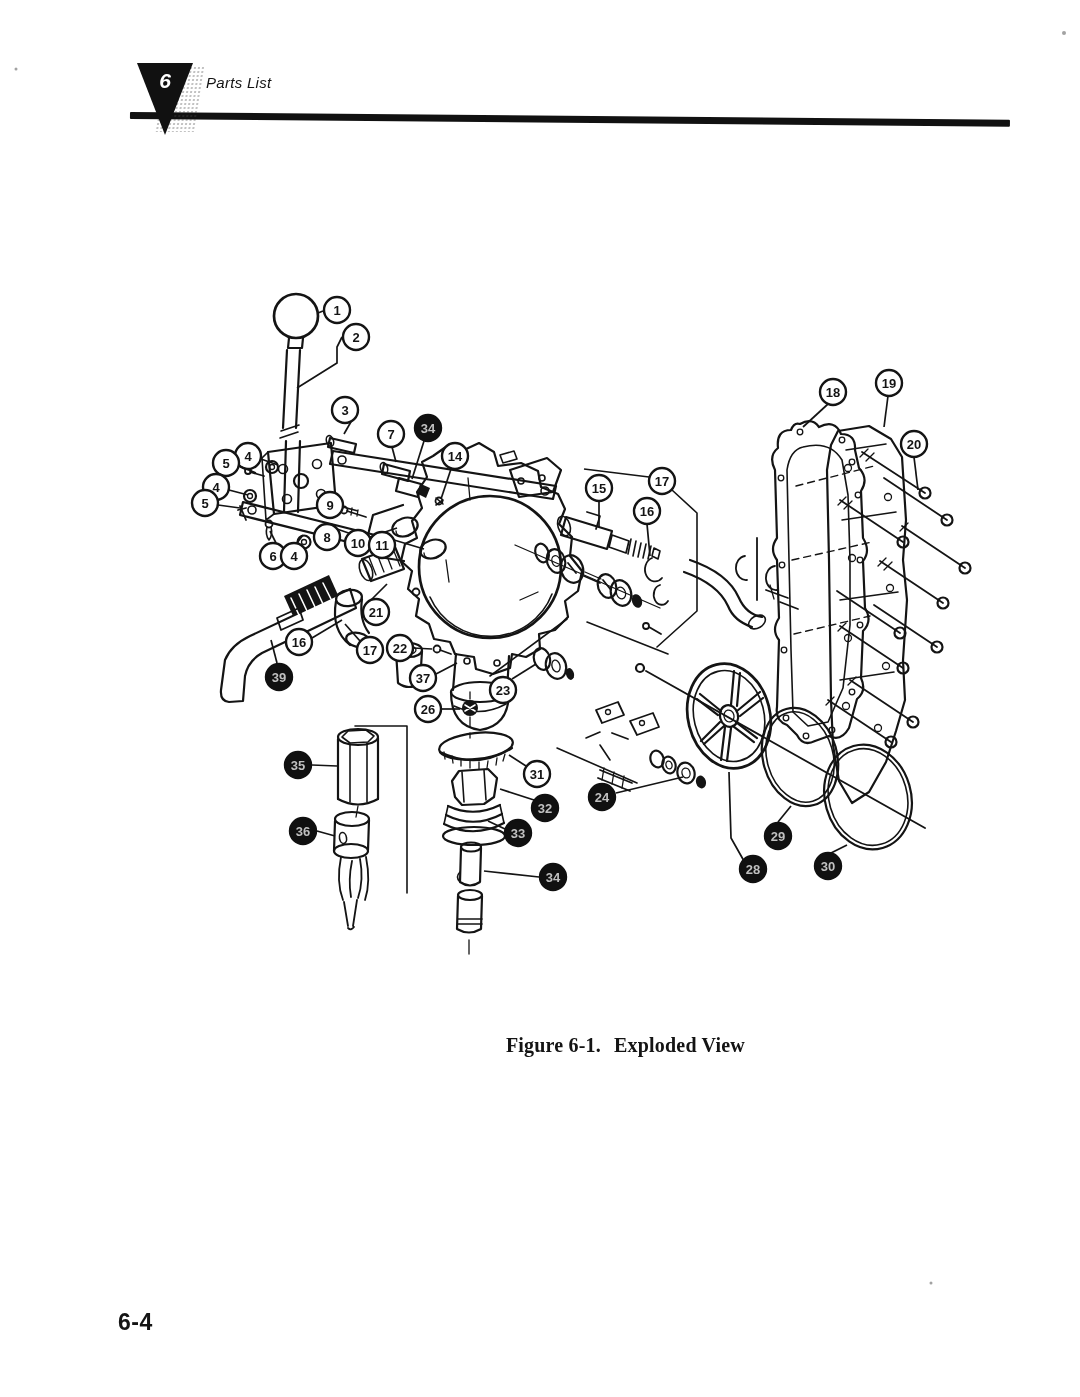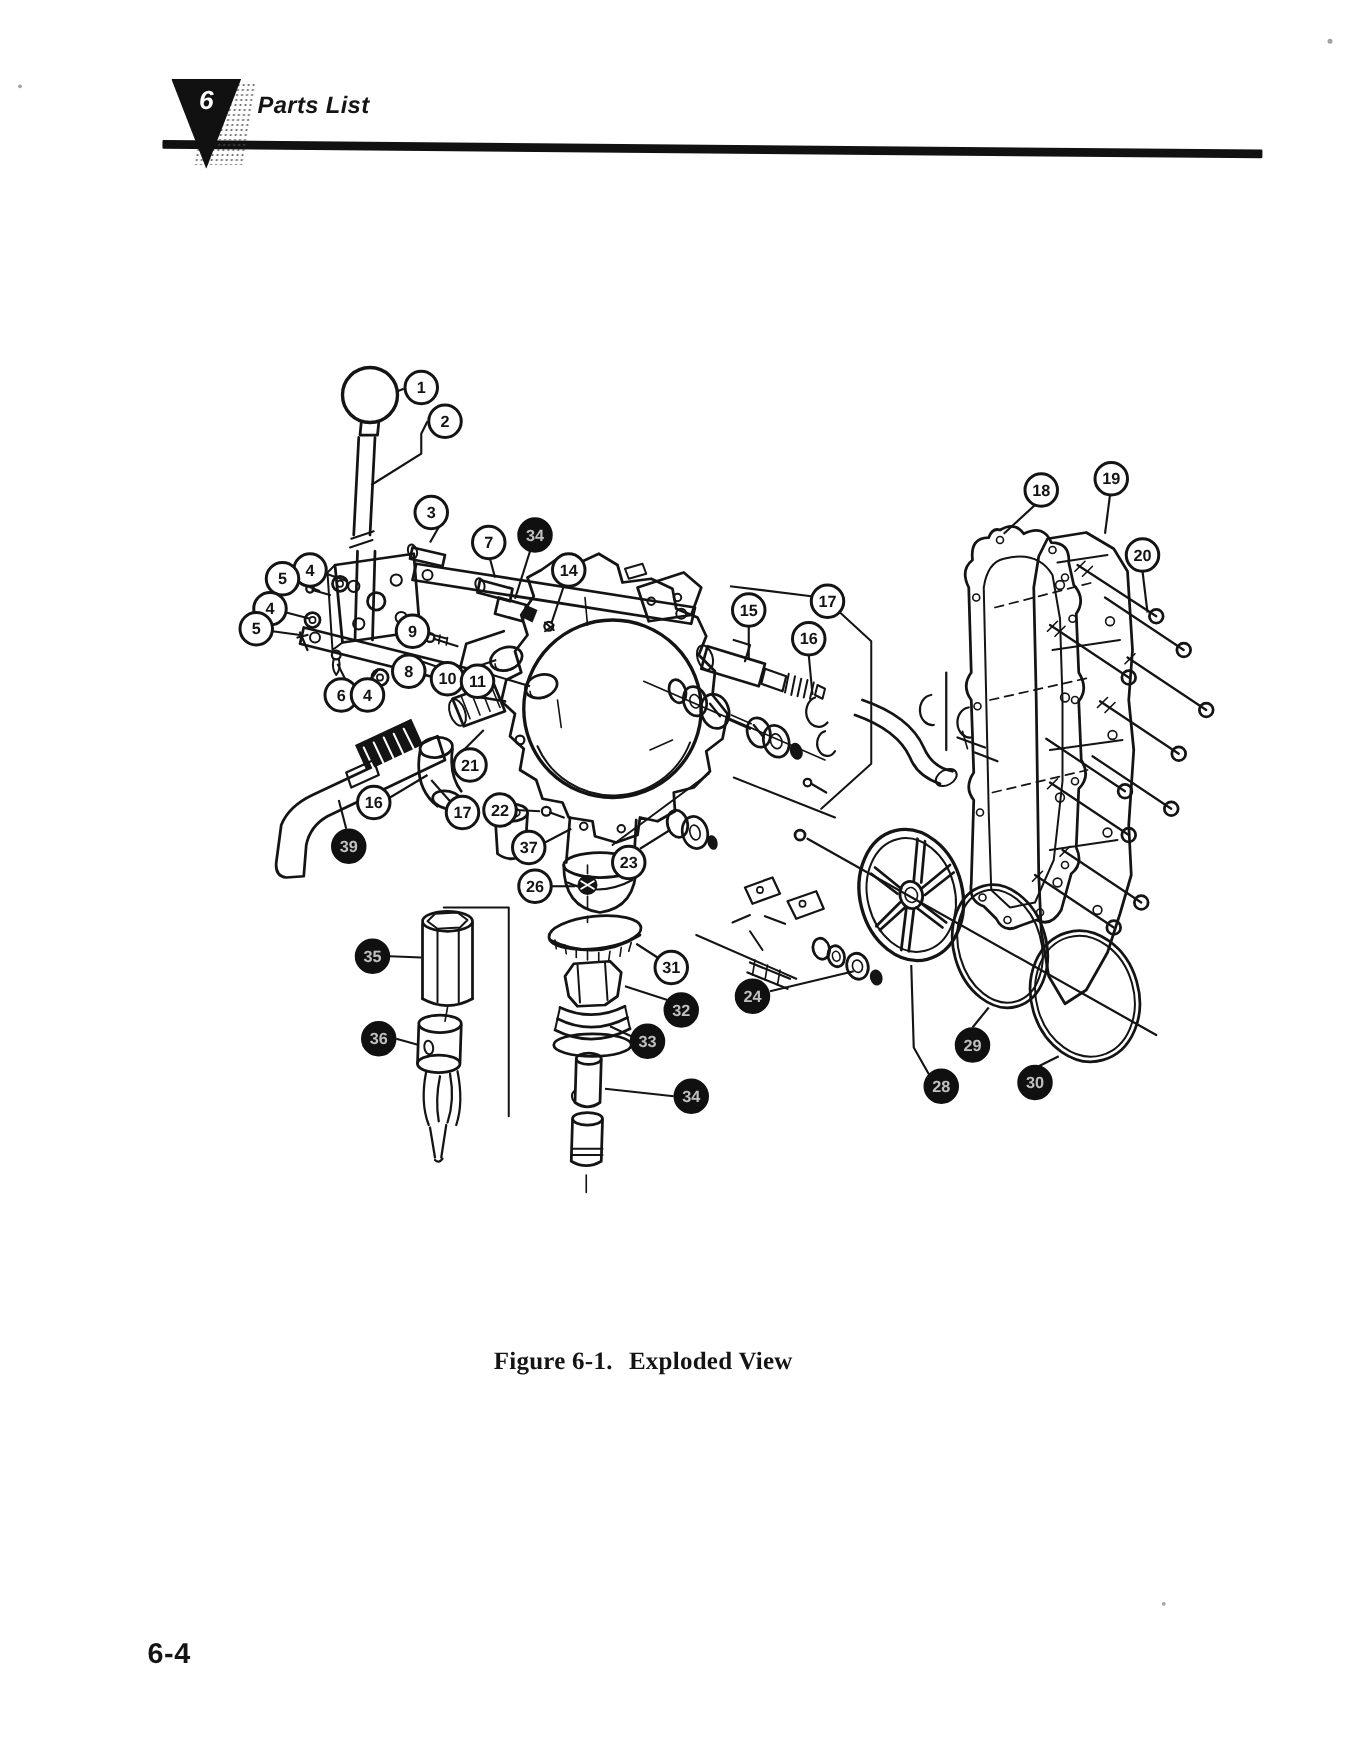--- a/index.html
+++ b/index.html
@@ -18,21 +18,21 @@
     display:inline-block;margin-top:6px;color:#fff;
     font-weight:bold;font-style:italic;font-size:21px;
   }
   .hatch-pattern{
     position:absolute;left:160px;top:66px;width:40px;height:66px;z-index:2;
     background-image:radial-gradient(#4a4a4a 27%,transparent 33%);
     background-size:4px 4px;transform:skewX(-9deg);opacity:.9;
   }
   .chapter-title{
     position:absolute;left:206px;top:74px;z-index:3;
-    font-weight:bold;font-style:italic;font-size:19px;letter-spacing:.3px;
+    font-weight:normal;font-style:italic;font-size:15px;letter-spacing:.3px;
   }
   .header-rule{
     position:absolute;left:130px;top:112px;width:880px;height:7px;
     background:#111;transform:rotate(0.5deg);transform-origin:left top;z-index:1;
     border-radius:1px;
   }
   
   #figure-svg{position:absolute;left:0;top:0;width:1080px;height:1397px;}
   #art *{stroke:#141414;fill:none;stroke-width:2.2;stroke-linecap:round;stroke-linejoin:round;}
   #art .w1{stroke-width:1.3}
@@ -43,23 +43,23 @@
   #art .whatch{stroke:#ffffff;stroke-width:1.6}
   #art .dash{stroke-dasharray:7 5;stroke-width:1.4}
   #art .speck{fill:#555;stroke:none;opacity:.55}
   .leader{fill:none;stroke:#141414;stroke-width:1.7}
   .co-c{fill:#ffffff;stroke:#141414;stroke-width:2.4}
   .co-c.dark{fill:#101010;stroke:#101010}
   .co-t{font-family:"Liberation Sans",sans-serif;font-weight:bold;font-size:13px;text-anchor:middle;fill:#141414}
   .co-t.dark{fill:#c0c0c0}
   
   .figure-caption{
-    position:absolute;left:395px;top:1034px;width:350px;text-align:left;
+    position:absolute;left:395px;top:1034px;width:350px;text-align:right;
     font-family:"Liberation Serif",serif;font-weight:bold;font-size:20px;
-    letter-spacing:.2px;z-index:3;margin-top:44px;
+    letter-spacing:.2px;z-index:3;
   }
   .figure-caption .cap-label{margin-right:13px;}
   .page-number{
     position:absolute;left:118px;top:1309px;z-index:3;
     font-weight:bold;font-size:23px;letter-spacing:.5px;
   }
 </style>
 </head>
 <body>
 

